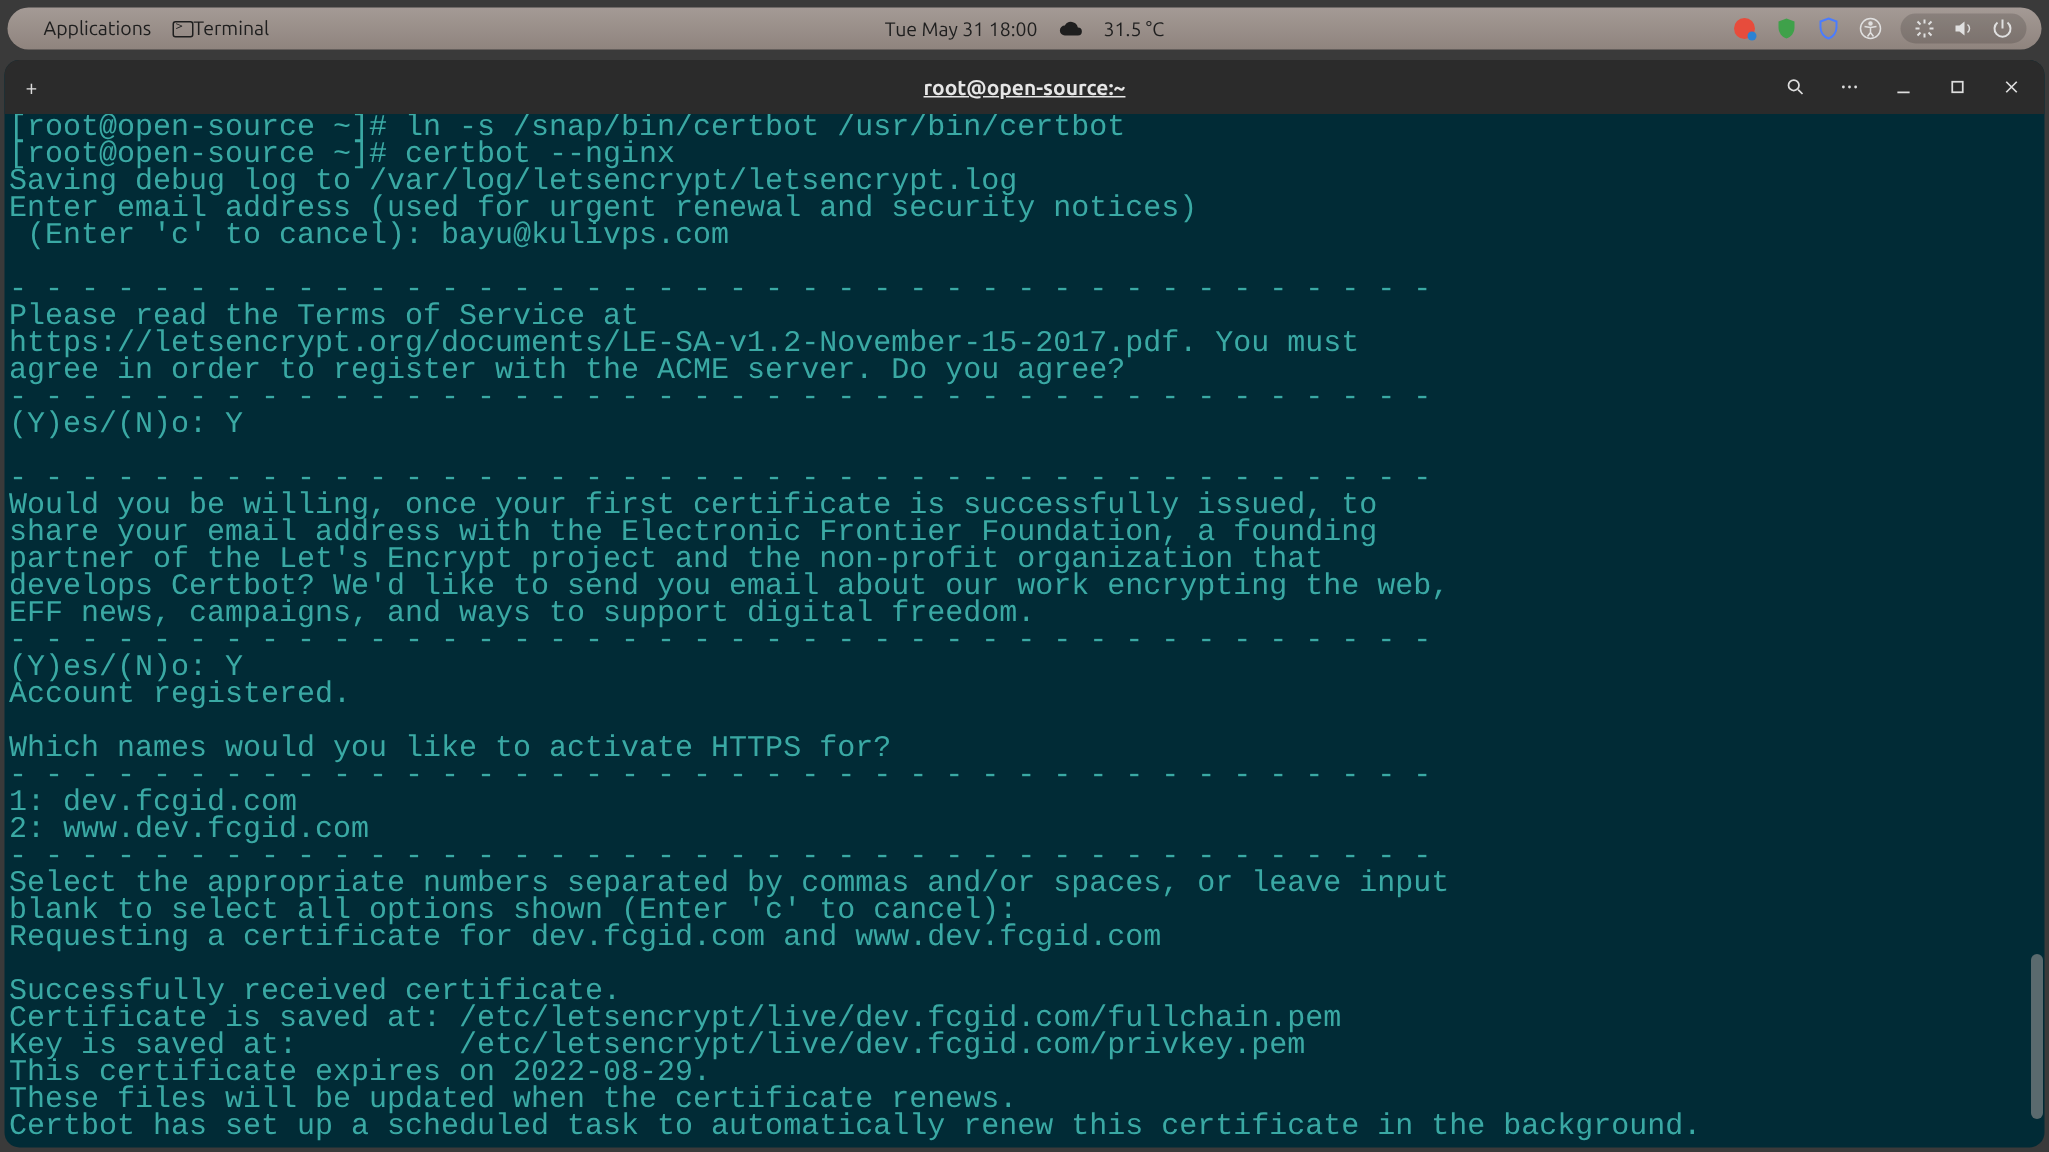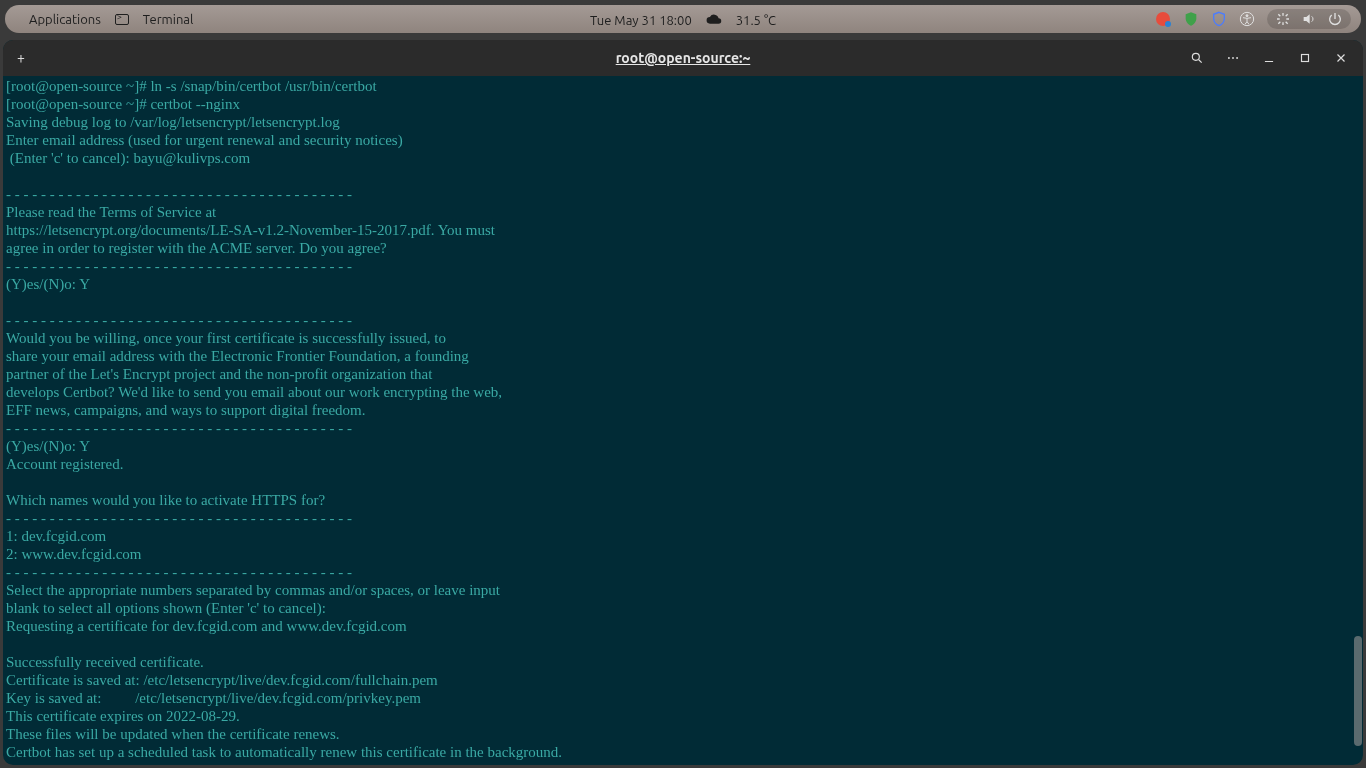--- a/index.html
+++ b/index.html
@@ -18,21 +18,21 @@
   border-radius:14px;
   display:flex; align-items:center;
   color:#1e1e1e;
   font-size:13px;
   padding:0 10px;
 }
 .sysbar .left{display:flex;align-items:center;gap:14px;}
 .sysbar .center{position:absolute;left:50%;transform:translateX(-50%);display:flex;align-items:flex-end;gap:14px;}
 .sysbar .right{margin-left:auto;display:flex;align-items:center;gap:12px;}
 .apple{font-size:15px;}
-.termlabel{display:flex;align-items:center;gap:14px;}
+.termlabel{display:flex;align-items:center;gap:0;}
 .termicon{width:14px;height:11px;border:1px solid #1e1e1e;border-radius:2px;position:relative;display:inline-block;}
 .termicon::after{content:">";position:absolute;left:1px;top:-3px;font-size:9px;}
 .tray-icon{width:16px;height:16px;display:inline-flex;align-items:center;justify-content:center;}
 .tray-icon svg{width:16px;height:16px;}
 .red-circle{width:14px;height:14px;border-radius:50%;background:#e74c3c;position:relative;}
 .red-circle::after{content:"";position:absolute;bottom:-1px;right:-1px;width:6px;height:6px;background:#2b82d4;border-radius:50%;}
 .sysbar .rightcluster{background:rgba(0,0,0,0.15);border-radius:10px;padding:2px 8px;display:flex;gap:10px;align-items:center;}
 
 
 .window{
@@ -51,22 +51,22 @@
   position:relative;
 }
 .titlebar .newtab{width:36px;display:flex;align-items:center;justify-content:center;color:#ddd;cursor:pointer;}
 .titlebar .title{position:absolute;left:50%;transform:translateX(-50%);font-weight:600;text-decoration:underline;}
 .titlebar .controls{margin-left:auto;display:flex;align-items:center;gap:4px;padding-right:6px;}
 .tbtn{width:32px;height:28px;display:flex;align-items:center;justify-content:center;color:#ddd;border-radius:4px;cursor:pointer;}
 .tbtn svg{width:14px;height:14px;}
 
 .termbody{
   flex:1;
-  font-family:Liberation Serif, serif;
-  font-size:15px;
+  font-family:Liberation Mono, monospace;
+  font-size:20px;
   line-height:18px;
   color:#3aa9a4;
   white-space:pre;
   overflow:hidden;
   padding:1px 3px;
   position:relative;
 }
 .termbody .line{white-space:pre;}
 
 .scrollbar{position:absolute;right:0;top:36px;bottom:0;width:10px;}

